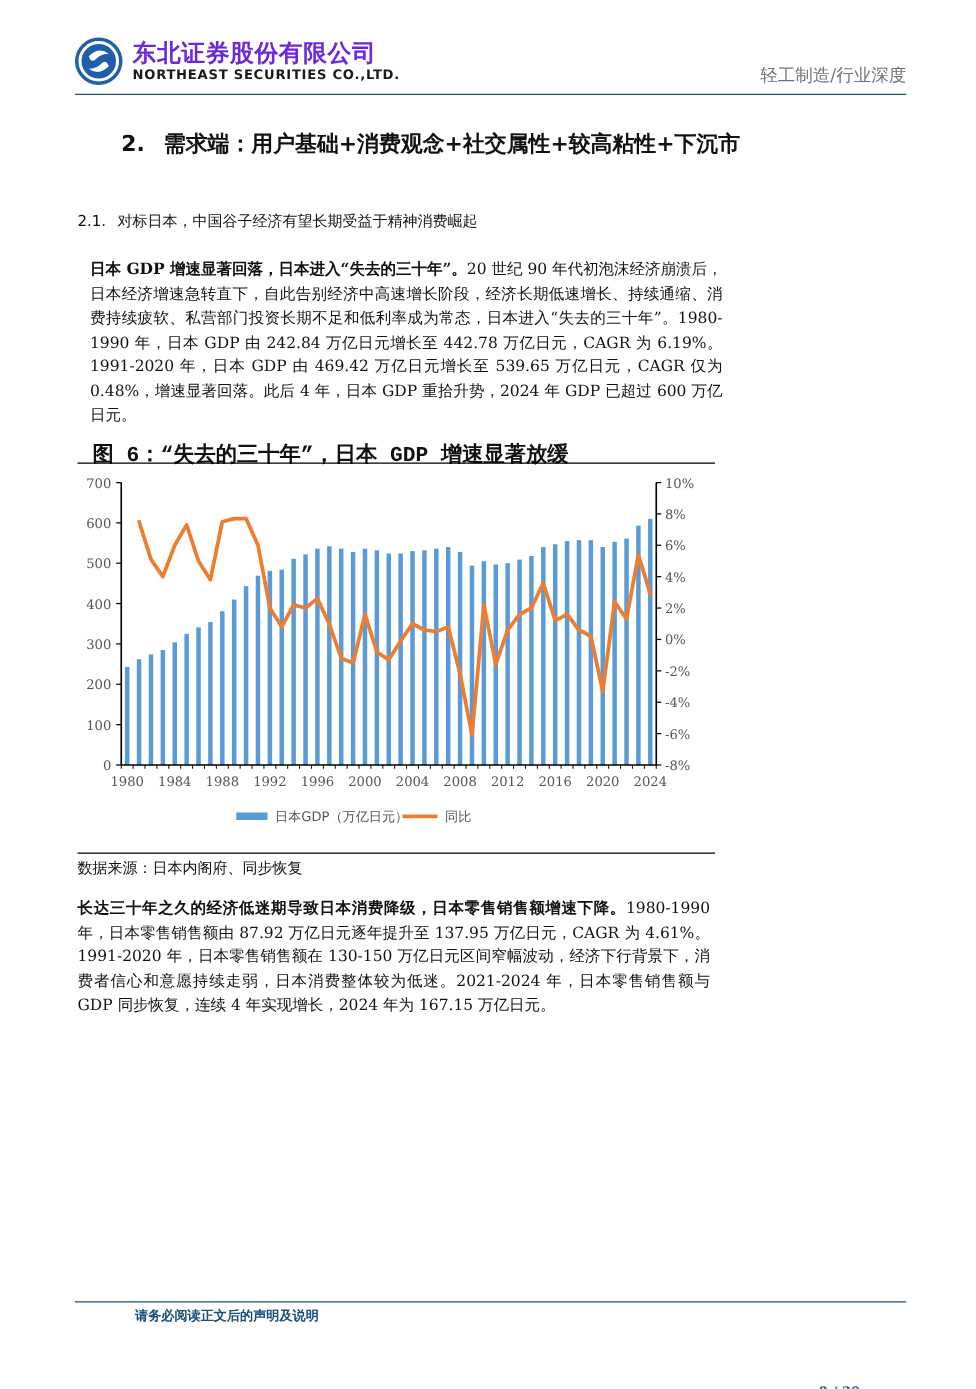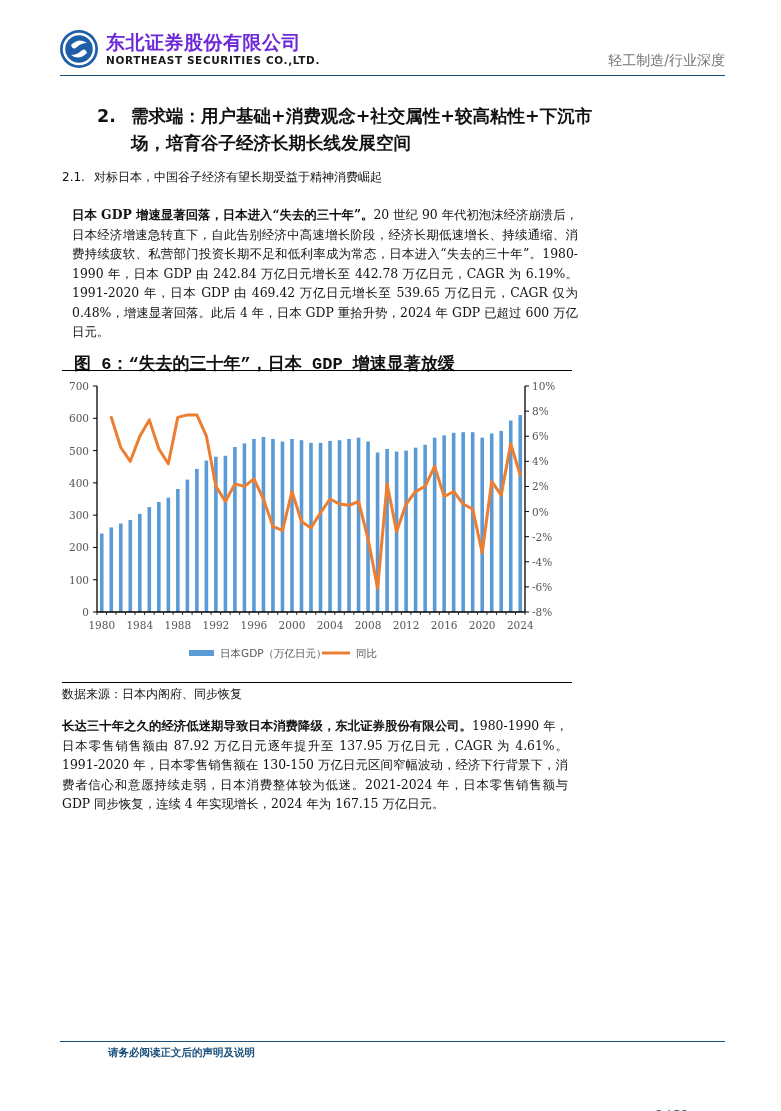--- a/index.html
+++ b/index.html
@@ -52,21 +52,20 @@
     </svg>
   </div>
   <div class="company-cn">东北证券股份有限公司</div>
   <div class="company-en">NORTHEAST SECURITIES CO.,LTD.</div>
   <div class="header-right">轻工制造/行业深度</div>
 </div>
 <div class="header-line"></div>
 
 <div class="h2">
   <div><span class="num">2.</span><span>需求端：用户基础+消费观念+社交属性+较高粘性+下沉市</span></div>
-  <div class="line2">场，培育谷子经济长期长线发展空间</div>
 </div>
 
 <div class="h3">
   <span class="num">2.1.</span><span>对标日本，中国谷子经济有望长期受益于精神消费崛起</span>
 </div>
 
 <div class="para" id="p1">
   <b>日本 GDP 增速显著回落，日本进入“失去的三十年”。</b><span>20 世纪 90 年代初泡沫经济崩溃后，日本经济增速急转直下，自此告别经济中高速增长阶段，经济长期低速增长、持续通缩、消费持续疲软、私营部门投资长期不足和低利率成为常态，日本进入“失去的三十年”。1980-1990 年，日本 GDP 由 242.84 万亿日元增长至 442.78 万亿日元，CAGR 为 6.19%。1991-2020 年，日本 GDP 由 469.42 万亿日元增长至 539.65 万亿日元，CAGR 仅为 0.48%，增速显著回落。此后 4 年，日本 GDP 重拾升势，2024 年 GDP 已超过 600 万亿日元。</span>
 </div>
 
@@ -222,18 +221,18 @@
       <text x="160" y="282" font-size="12" style="font-family: &quot;DejaVu Sans&quot;, &quot;Liberation Sans&quot;, sans-serif;">日本GDP（万亿日元）</text>
       <line x1="262" y1="278" x2="290" y2="278" stroke="#ed7d31" stroke-width="3"></line>
       <text x="296" y="282" font-size="12" style="font-family: &quot;DejaVu Sans&quot;, &quot;Liberation Sans&quot;, sans-serif;">同比</text>
     </svg>
 </div>
 
 <div class="fig-line-bottom"></div>
 <div class="source">数据来源：日本内阁府、同步恢复</div>
 
 <div class="para" id="p2">
-  <b>长达三十年之久的经济低迷期导致日本消费降级，东北证券股份有限公司。</b><span>1980-1990 年，日本零售销售额由 87.92 万亿日元逐年提升至 137.95 万亿日元，CAGR 为 4.61%。1991-2020 年，日本零售销售额在 130-150 万亿日元区间窄幅波动，经济下行背景下，消费者信心和意愿持续走弱，日本消费整体较为低迷。2021-2024 年，日本零售销售额与 GDP 同步恢复，连续 4 年实现增长，2024 年为 167.15 万亿日元。</span>
+  <b>长达三十年之久的经济低迷期导致日本消费降级，日本零售销售额增速下降。</b><span>1980-1990 年，日本零售销售额由 87.92 万亿日元逐年提升至 137.95 万亿日元，CAGR 为 4.61%。1991-2020 年，日本零售销售额在 130-150 万亿日元区间窄幅波动，经济下行背景下，消费者信心和意愿持续走弱，日本消费整体较为低迷。2021-2024 年，日本零售销售额与 GDP 同步恢复，连续 4 年实现增长，2024 年为 167.15 万亿日元。</span>
 </div>
 
 <div class="footer-line"></div>
 <div class="footer-left">请务必阅读正文后的声明及说明</div>
 <div class="footer-right">8 / 30</div>
 
 </body></html>

